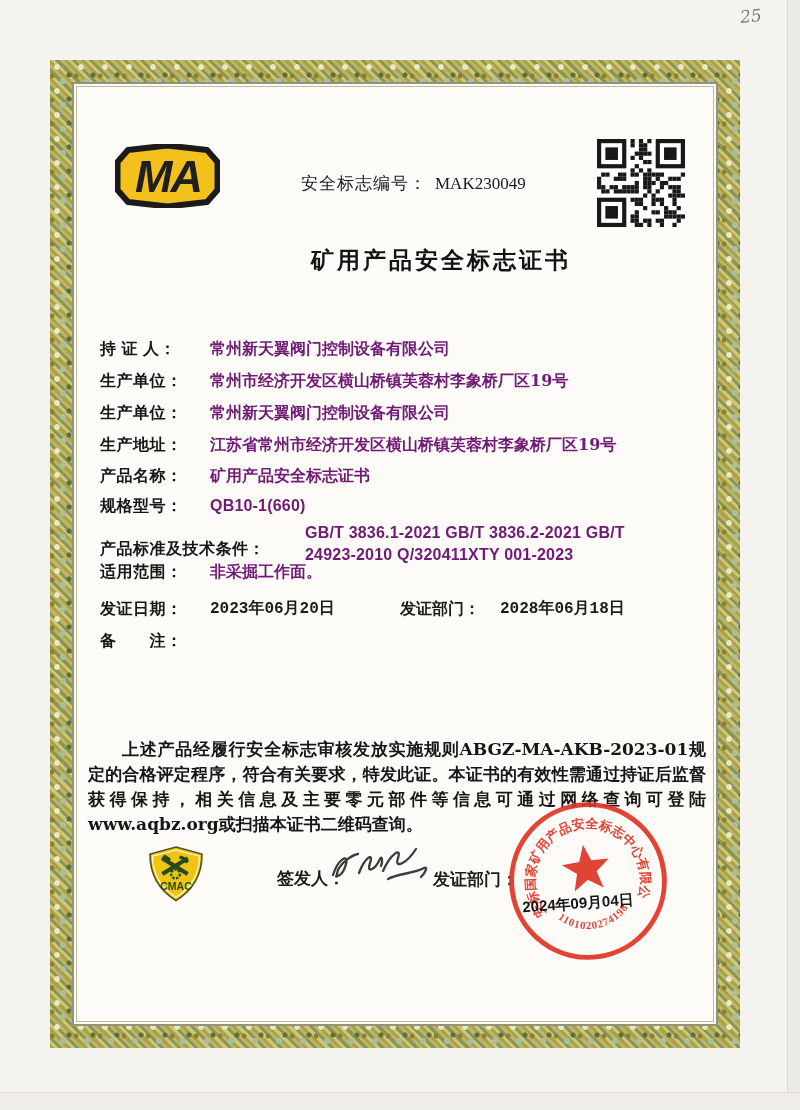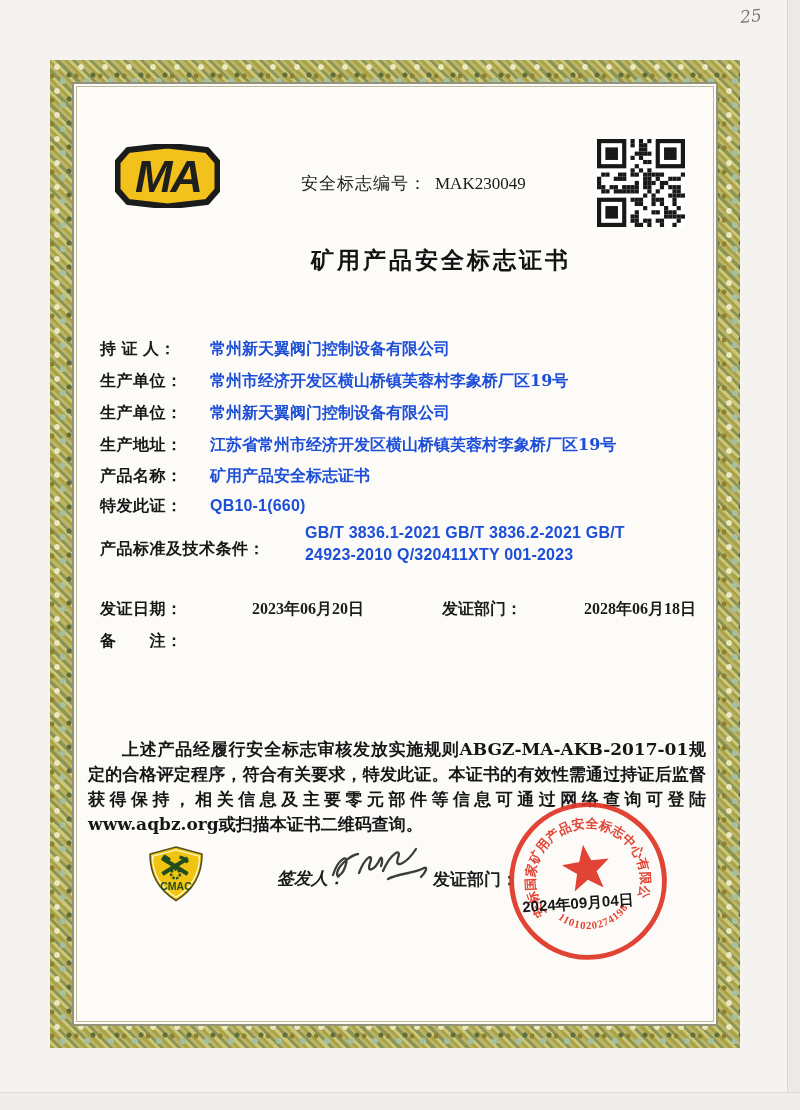--- a/index.html
+++ b/index.html
@@ -44,36 +44,36 @@
   .cert-no-value { font-family:"Liberation Serif", serif; font-size:17px; margin-left:8px; }
   .qr { position:absolute; left:522px; top:57px; width:88px; height:88px; }
 
   .title { position:absolute; left:0; top:163px; width:100%; text-align:center;
     font-size:23px; font-weight:bold; letter-spacing:3px; color:#131313; }
 
   
   .row { position:absolute; left:25px; width:572px; display:flex; align-items:center;
     font-size:16px; line-height:20px; }
   .lbl { flex:none; width:110px; font-weight:bold; color:#161616; letter-spacing:0.5px; }
-  .val { font-weight:bold; color:#1d4ed8; font-family:"DejaVu Serif", serif; }
+  .val { font-weight:bold; color:#701a75; font-family:"DejaVu Serif", serif; }
   .val-sans { font-family:"Liberation Sans", sans-serif; letter-spacing:0.2px; }
   .row-r1{top:257px}.row-r2{top:289px}.row-r3{top:321px}.row-r4{top:353px}.row-r5{top:384px}
   .row-r6{top:414px}.row-r7{top:440px}.row-r8{top:480px}.row-r9{top:517px}.row-r10{top:549px}
   .row-r7 .lbl { width:205px; padding-top:9px; }
   .row-r7 .val { width:367px; line-height:22px; }
-  .date-val { flex:none; width:190px; font-weight:bold; font-family:Liberation Serif, serif;margin-left:42px; }
+  .date-val { flex:none; width:190px; font-weight:bold; font-family:Liberation Mono, monospace; }
   .lbl2 { flex:none; width:100px; font-weight:bold; }
 
   .paragraph { position:absolute; left:13px; top:655px; width:618px;
     font-family:"DejaVu Serif", serif; font-weight:bold; font-size:17px;
     line-height:25px; text-indent:2em; text-align:justify; color:#161616; }
 
   
   .cmac-badge { position:absolute; left:71px; top:763px; width:60px; height:58px; }
-  .signer-label { position:absolute; left:202px; top:785px; font-size:17px; font-weight:bold;font-style:italic; }
+  .signer-label { position:absolute; left:202px; top:785px; font-size:17px; font-weight:bold; }
   .signature { position:absolute; left:250px; top:757px; width:110px; height:58px; }
   .issuer-label { position:absolute; left:358px; top:786px; font-size:17px; font-weight:bold; }
 
   .stamp { position:absolute; left:505px; top:798px; width:166px; height:166px; }
 </style>
 </head>
 <body>
 
 <div class="page-edge-right"></div>
 <div class="page-edge-bottom"></div>
@@ -244,38 +244,42 @@
   </div>
   <div class="row row-r4">
     <span class="lbl">生产地址：</span>
     <span class="val">江苏省常州市经济开发区横山桥镇芙蓉村李象桥厂区19号</span>
   </div>
   <div class="row row-r5">
     <span class="lbl">产品名称：</span>
     <span class="val">矿用产品安全标志证书</span>
   </div>
   <div class="row row-r6">
-    <span class="lbl">特发此证：</span>
+    <span class="lbl">规格型号：</span>
     <span class="val val-sans">QB10-1(660)</span>
   </div>
   <div class="row row-r7">
     <span class="lbl">产品标准及技术条件：</span>
     <span class="val val-sans">GB/T 3836.1-2021 GB/T 3836.2-2021 GB/T 24923-2010 Q/320411XTY 001-2023</span>
+  </div>
+  <div class="row row-r8">
+    <span class="lbl">适用范围：</span>
+    <span class="val">非采掘工作面。</span>
   </div>
   <div class="row row-r9">
     <span class="lbl">发证日期：</span>
     <span class="date-val">2023年06月20日</span>
     <span class="lbl2">发证部门：</span>
     <span class="date-val">2028年06月18日</span>
   </div>
   <div class="row row-r10">
     <span class="lbl">备　　注：</span>
   </div>
 
-  <div class="paragraph">上述产品经履行安全标志审核发放实施规则ABGZ-MA-AKB-2017-01规定的合格评定程序，符合有关要求，特发此证。本证书的有效性需通过持证后监督获得保持，相关信息及主要零元部件等信息可通过网络查询可登陆www.aqbz.org或扫描本证书二维码查询。</div>
+  <div class="paragraph">上述产品经履行安全标志审核发放实施规则ABGZ-MA-AKB-2023-01规定的合格评定程序，符合有关要求，特发此证。本证书的有效性需通过持证后监督获得保持，相关信息及主要零元部件等信息可通过网络查询可登陆www.aqbz.org或扫描本证书二维码查询。</div>
 
   <svg class="cmac-badge" viewBox="0 0 60 58">
     <path d="M30 2 L56 9 C56 28 49 44 30 55.5 C11 44 4 28 4 9 Z" fill="#f0c411" stroke="#55511a" stroke-width="1.6"></path>
     <path d="M30 5 L53.4 11.2 C53.4 27.5 47 41.7 30 52.3 C13 41.7 6.6 27.5 6.6 11.2 Z" fill="none" stroke="#fffbe2" stroke-width="1.2"></path>
     <g fill="#234c1e">
       <rect x="14" y="19" width="30" height="4.2" rx="1" transform="rotate(32 29 21)"></rect>
       <rect x="14" y="19" width="30" height="4.2" rx="1" transform="rotate(-32 29 21)"></rect>
       <rect x="16" y="11" width="8" height="6" rx="1" transform="rotate(32 20 14)"></rect>
       <path d="M34 10.5 q6 1 9 6 l-3 2 q-2 -4 -7 -5 z"></path>
       <circle cx="29.5" cy="29" r="4.4" fill="none" stroke="#234c1e" stroke-width="2.4" stroke-dasharray="2.4 1.4"></circle>

